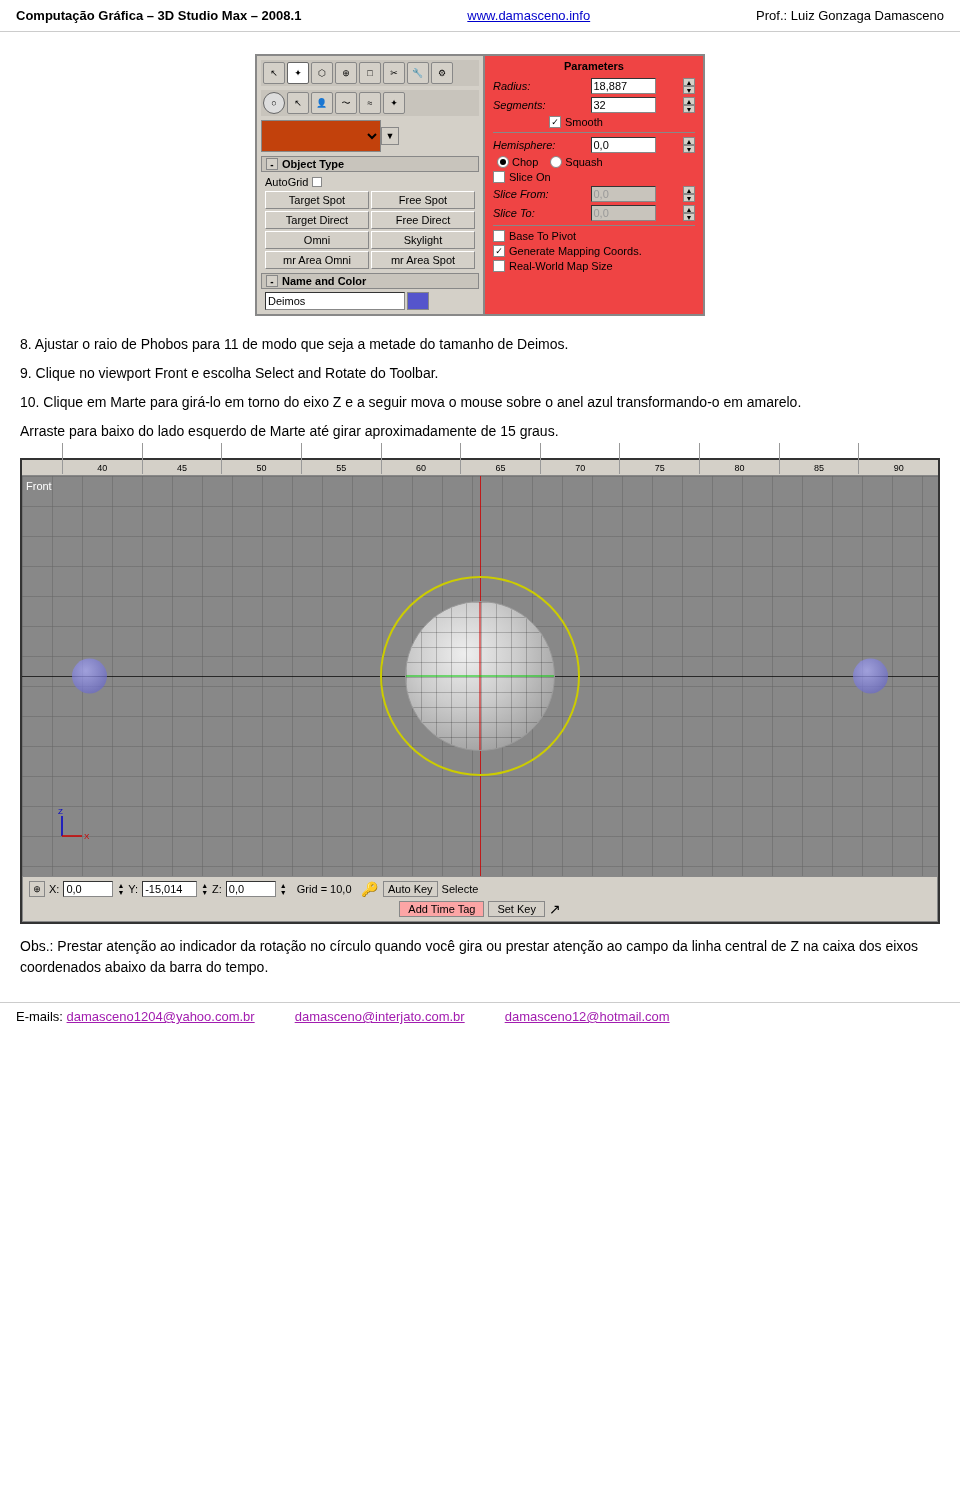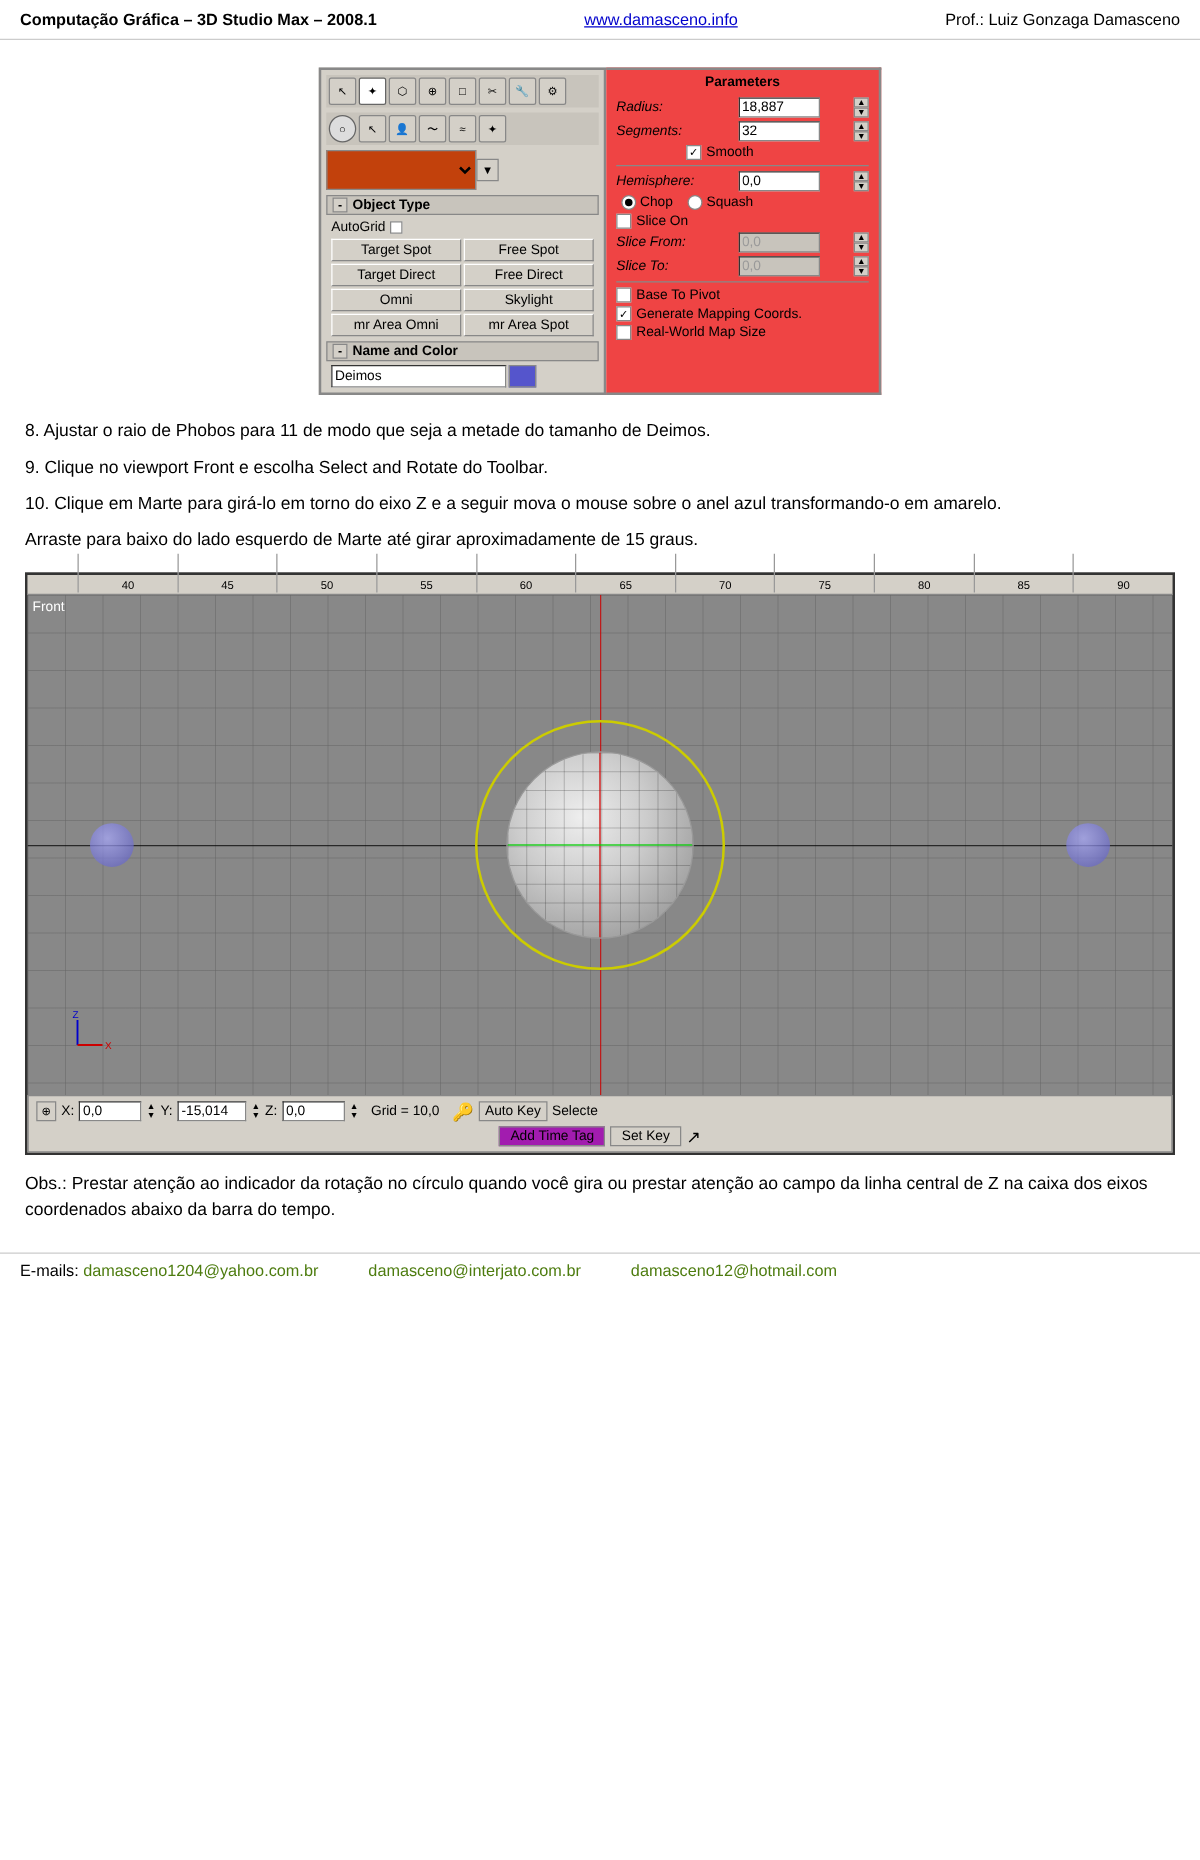--- a/index.html
+++ b/index.html
@@ -525,21 +525,21 @@
 
     .autokey-btn {
       background: #d4d0c8;
       border: 1px solid #888;
       padding: 1px 4px;
       font-size: 11px;
       cursor: pointer;
     }
 
     .addtime-btn {
-      background: #a21caf;
+      background: #fca5a5;
       border: 1px solid #888;
       padding: 1px 8px;
       font-size: 11px;
       cursor: pointer;
     }
 
     .setkey-btn {
       background: #d4d0c8;
       border: 1px solid #888;
       padding: 1px 8px;
@@ -556,21 +556,21 @@
 
     
     .footer {
       border-top: 1px solid #ccc;
       padding: 6px 16px;
       font-size: 13px;
       display: flex;
       gap: 40px;
     }
 
-    .footer a { color: #4d7c0f; }
+    .footer a { color: #a21caf; text-decoration: underline; }
   </style>
 </head>
 <body>
 
 <div class="header">
   <span class="header-title">Computação Gráfica – 3D Studio Max – 2008.1</span>
   <a class="header-link">www.damasceno.info</a>
   <span class="header-author">Prof.: Luiz Gonzaga Damasceno</span>
 </div>
 

